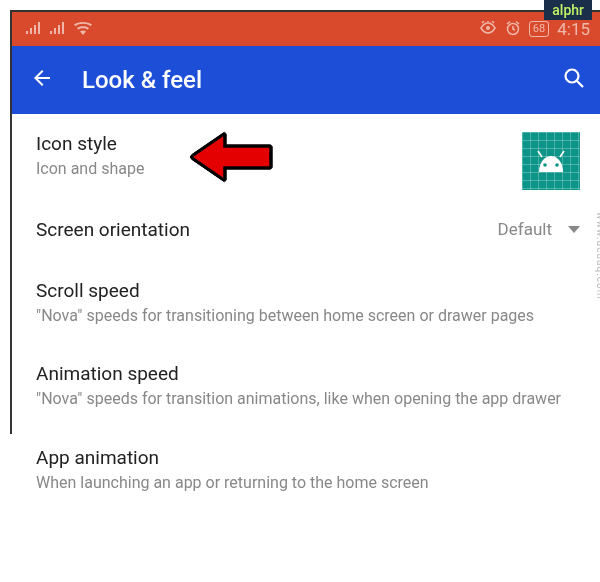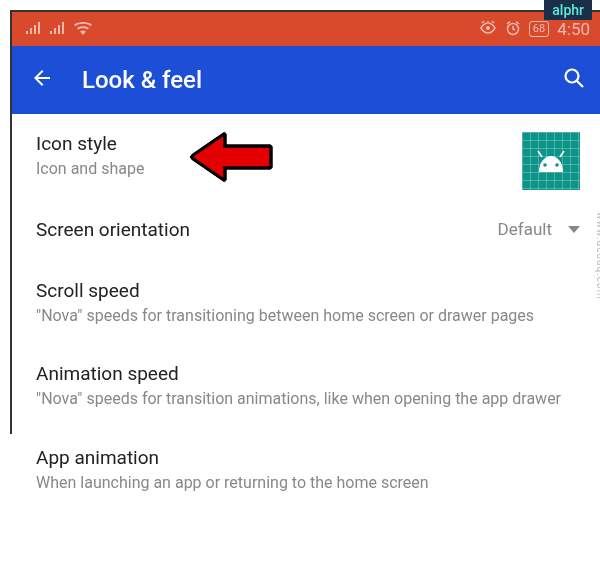--- a/index.html
+++ b/index.html
@@ -17,21 +17,21 @@
     height: 424px;
     margin: 10px;
     position: relative;
     background: #fff;
   }
   .alphr-badge {
     position: absolute;
     top: 0;
     right: 8px;
     background: #1a2f4a;
-    color: #5eead4;
+    color: #bef264;
     font-size: 14px;
     padding: 2px 8px;
     font-weight: 500;
     z-index: 100;
   }
   .status-bar {
     background: #d84a2b;
     height: 34px;
     display: flex;
     align-items: center;
@@ -180,21 +180,21 @@
       </span>
       <span>
         <svg width="16" height="16" viewBox="0 0 16 16">
             <circle cx="8" cy="9" r="5.5" fill="none" stroke="rgba(255,255,255,0.6)" stroke-width="1.5"></circle>
             <path d="M8 6v3l2 1" stroke="rgba(255,255,255,0.6)" stroke-width="1.5" fill="none"></path>
             <line x1="2" y1="4" x2="5" y2="1.5" stroke="rgba(255,255,255,0.6)" stroke-width="1.5"></line>
             <line x1="14" y1="4" x2="11" y2="1.5" stroke="rgba(255,255,255,0.6)" stroke-width="1.5"></line>
           </svg>
       </span>
       <span class="battery-box">68</span>
-      <span style="font-size:17px;">4:50</span>
+      <span style="font-size:17px;">4:15</span>
     </div>
   </div>
 
   <div class="app-bar">
     <span class="back">
       <svg width="24" height="24" viewBox="0 0 24 24">
           <path fill="#fff" d="M20 11H7.8l5.6-5.6L12 4l-8 8 8 8 1.4-1.4L7.8 13H20z"></path>
         </svg>
     </span>
     <span class="title">Look &amp; feel</span>

